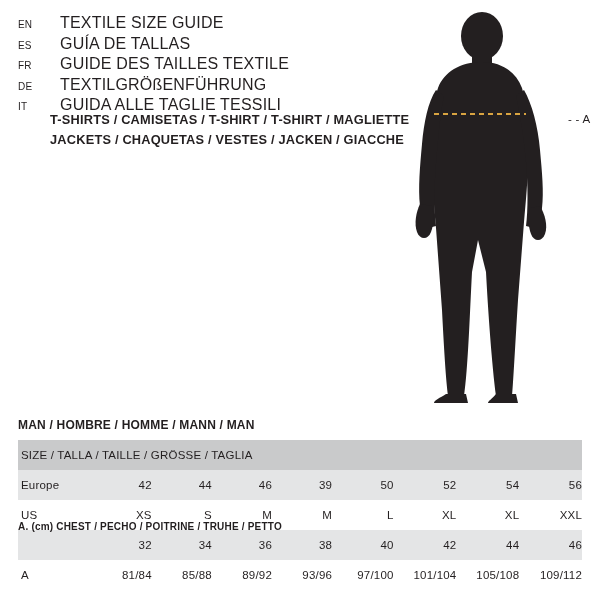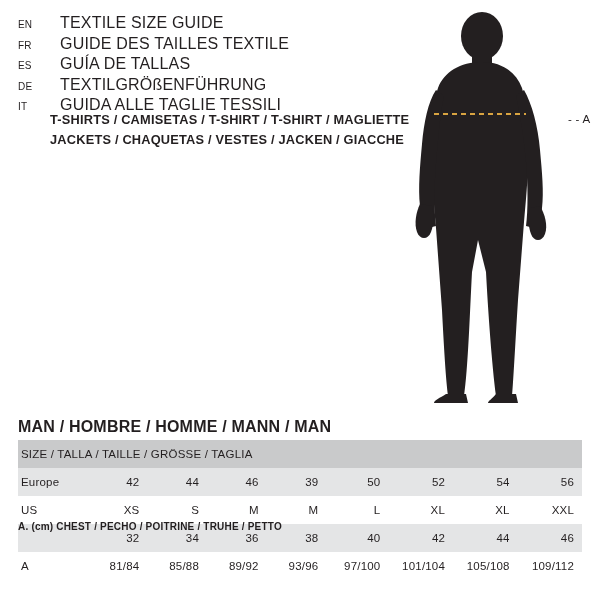--- a/index.html
+++ b/index.html
@@ -80,38 +80,38 @@
     font-size: 11.5px;
     color: #231f20;
     letter-spacing: 0.3px;
   }
 
   
   .table-title {
     position: absolute;
     left: 18px;
     top: 418px;
-    font-size: 16px;
+    font-size: 12px;
     font-weight: bold;
     letter-spacing: 0.2px;
     color: #231f20;
     white-space: nowrap;
   }
   table.size-table {
     position: absolute;
     left: 18px;
     top: 440px;
     width: 564px;
     border-collapse: collapse;
     font-size: 11.5px;
     color: #231f20;
   }
   table.size-table td {
-    padding: 8px;
-    height: 18px;
+    padding: 0;
+    height: 30px;
     vertical-align: middle;
     letter-spacing: 0.2px;
   }
   .row-head td {
     background: #c9cacb;
     font-weight: normal;
   }
   .row-shaded td { background: #e4e5e6; }
   .row-plain td { background: #ffffff; margin-left: 24px; }
   .col-label { width: 82px; padding-left: 3px !important; }
@@ -132,26 +132,26 @@
 <body>
 
 <div class="page">
 
   <div class="lang-block">
     <div class="lang-row">
       <span class="lang-code">EN</span>
       <span class="lang-text">TEXTILE SIZE GUIDE</span>
     </div>
     <div class="lang-row">
+      <span class="lang-code">ES</span>
+      <span class="lang-text">GUÍA DE TALLAS</span>
+    </div>
+    <div class="lang-row">
       <span class="lang-code">FR</span>
       <span class="lang-text">GUIDE DES TAILLES TEXTILE</span>
-    </div>
-    <div class="lang-row">
-      <span class="lang-code">ES</span>
-      <span class="lang-text">GUÍA DE TALLAS</span>
     </div>
     <div class="lang-row">
       <span class="lang-code">DE</span>
       <span class="lang-text">TEXTILGRÖßENFÜHRUNG</span>
     </div>
     <div class="lang-row">
       <span class="lang-code">IT</span>
       <span class="lang-text">GUIDA ALLE TAGLIE TESSILI</span>
     </div>
   </div>

